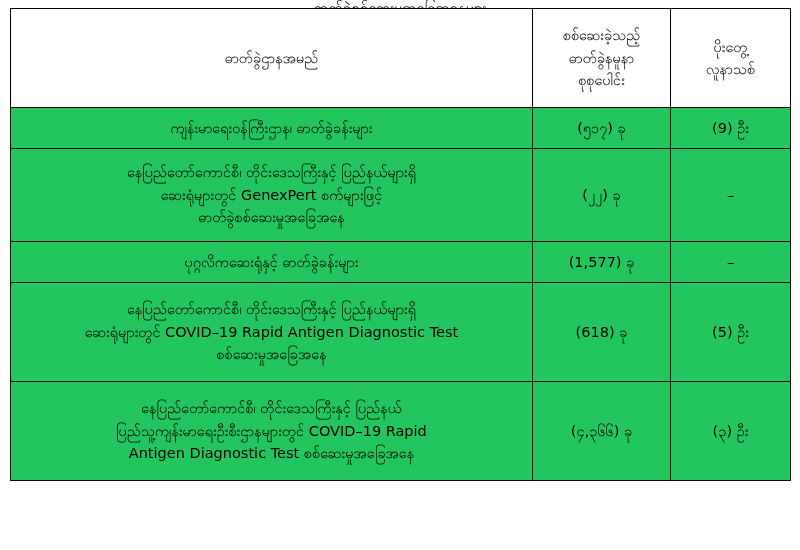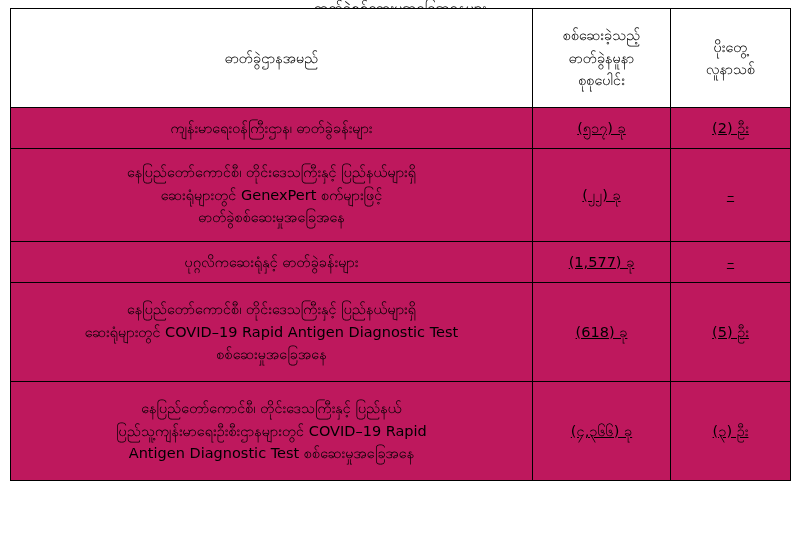--- a/index.html
+++ b/index.html
@@ -55,32 +55,31 @@
   }
   table.report thead th {
     height: 92px;
     font-weight: normal;
     background: #ffffff;
   }
   .hdr-sub {
     display: block;
   }
   tr.green td {
-    background: #be185d;
+    background: #22c55e;
   }
   td.namecell {
     text-align: center;
     padding: 5px 10px;
   }
   td.namecell .line {
     display: block;
   }
   td.numcell, td.personcell {
     white-space: nowrap;
-    text-decoration: underline;
   }
   tr.r1 td { height: 34px; }
   tr.r2 td { height: 86px; }
   tr.r3 td { height: 70px; }
   tr.r4 td { height: 34px; margin-top: 28px; }
   tr.r5 td { height: 92px; }
   tr.r6 td { height: 92px; }
   .dash {
     font-size: 15px;
   }
@@ -111,21 +110,21 @@
           <span class="hdr-sub">လူနာသစ်</span>
         </th>
       </tr>
     </thead>
     <tbody>
       <tr class="green r1">
         <td class="namecell">
           <span class="line">ကျန်းမာရေးဝန်ကြီးဌာန၊ ဓာတ်ခွဲခန်းများ</span>
         </td>
         <td class="numcell">(၅၁၇) ခု</td>
-        <td class="personcell">(2) ဦး</td>
+        <td class="personcell">(9) ဦး</td>
       </tr>
 
       <tr class="green r2">
         <td class="namecell">
           <span class="line">နေပြည်တော်ကောင်စီ၊ တိုင်းဒေသကြီးနှင့် ပြည်နယ်များရှိ</span>
           <span class="line">ဆေးရုံများတွင် GenexPert စက်များဖြင့်</span>
           <span class="line">ဓာတ်ခွဲစစ်ဆေးမှုအခြေအနေ</span>
         </td>
         <td class="numcell">(၂၂) ခု</td>
         <td class="personcell dash">–</td>

